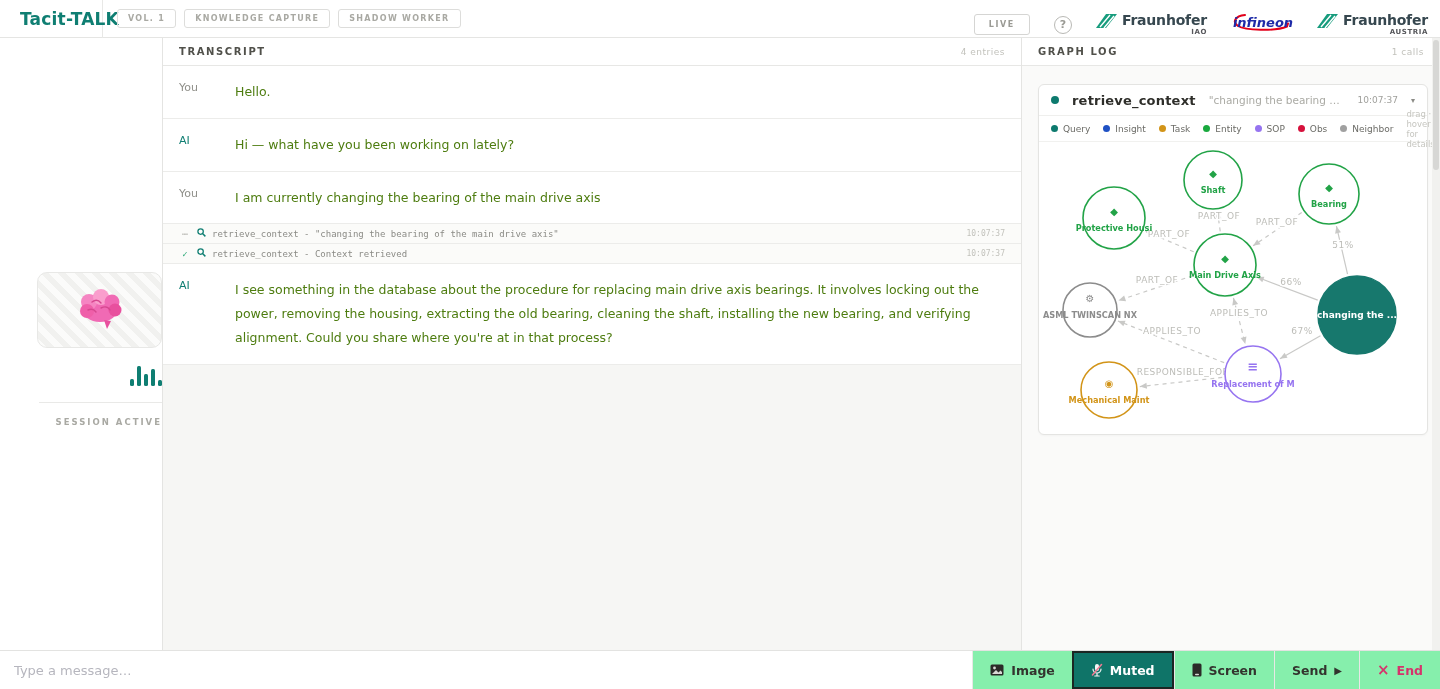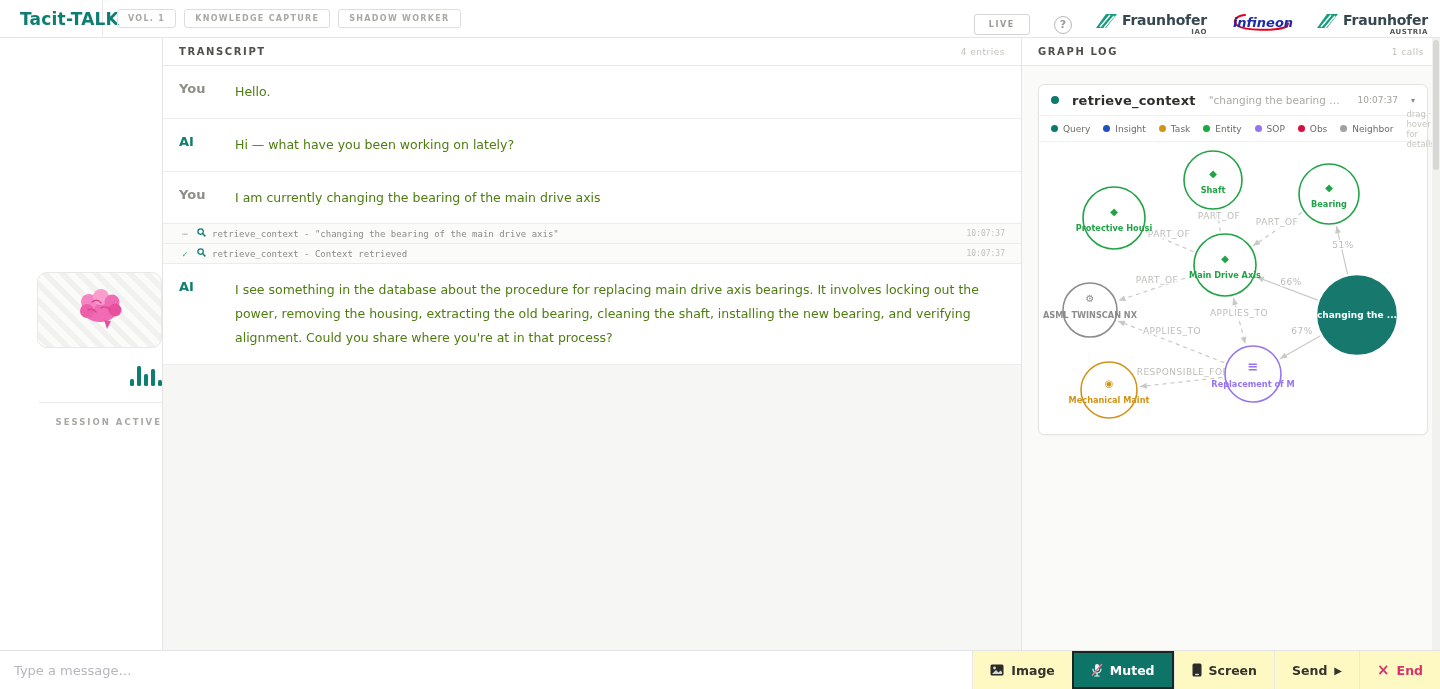--- a/index.html
+++ b/index.html
@@ -35,21 +35,21 @@
   .side-divider { width:123px; border-top:1px solid #e9e9e7; margin:16px 0 14px; }
   .session-label { font-size:8.5px; font-weight:600; letter-spacing:2px; color:#a9a9a3; }
 
   
   .transcript { position:absolute; left:163px; top:38px; width:858px; bottom:39px; background:#f6f6f4; }
   .panel-head { height:28px; background:#fff; border-bottom:1px solid #e7e7e5; display:flex;
     align-items:center; justify-content:space-between; padding:0 16px; }
   .panel-title { font-size:10px; font-weight:bold; letter-spacing:1.6px; color:#50504a; }
   .panel-count { font-size:9px; color:#c2c2bc; letter-spacing:.5px; }
   .msg-row { display:flex; padding:14px 16px; background:#fff; border-bottom:1px solid #ececea; }
-  .speaker { width:56px; flex:none; font-size:13px; font-weight:bold; color:#8f8f89; padding-top:1px; }
+  .speaker { width:56px; flex:none; font-size:11px; font-weight:normal; color:#8f8f89; padding-top:1px; }
   .speaker.ai { color:#0f7e72; }
   .msg-text { font-size:12.5px; color:#4d7c0f; line-height:1.9; padding-right:20px; }
   .tool-row { display:flex; align-items:center; gap:6px; padding:4px 16px; background:#fbfbf9;
     border-bottom:1px solid #ececea; font-family:"DejaVu Sans Mono","Liberation Mono",monospace;
     font-size:9px; color:#8b8b86; cursor:pointer; }
   .tool-glyph { width:12px; text-align:center; color:#b0b0aa; font-size:9px; }
   .tool-glyph.done { color:#2aa876; }
   .tool-time { margin-left:auto; font-size:8px; color:#c2c2bc; }
 
   
@@ -74,21 +74,21 @@
   .scrollbar { position:absolute; right:0; top:0; width:8px; bottom:0; background:#f1f1ef; }
   .scroll-thumb { position:absolute; top:2px; left:1px; width:6px; height:130px; background:#d7d7d5;
     border-radius:3px; }
 
   
   .composer { position:absolute; left:0; right:0; bottom:0; height:39px; background:#fff;
     border-top:1px solid #e3e3e1; display:flex; align-items:stretch; }
   .composer input { flex:1; border:none; outline:none; font-size:13px; padding-left:14px; color:#3d3d38;
     font-family:inherit; background:transparent; }
   .composer input::placeholder { color:#b6b6be; }
-  .cbtn { display:flex; align-items:center; gap:7px; padding:0 17px; background:#fef9c3; border:none;
+  .cbtn { display:flex; align-items:center; gap:7px; padding:0 17px; background:#86efac; border:none;
     border-left:1px solid #e8e8e6; font-size:12.5px; font-weight:bold; color:#33332e; cursor:pointer;
     font-family:inherit; white-space:nowrap; }
   .cbtn.active { background:#0f7468; color:#fff; border:2px solid #1b2623; }
   .cbtn.danger { color:#d6336c; }
   .send-arrow { font-size:10px; }
   .end-x { font-size:15px; font-weight:bold; line-height:1; }
 </style>
 </head>
 <body>
 

